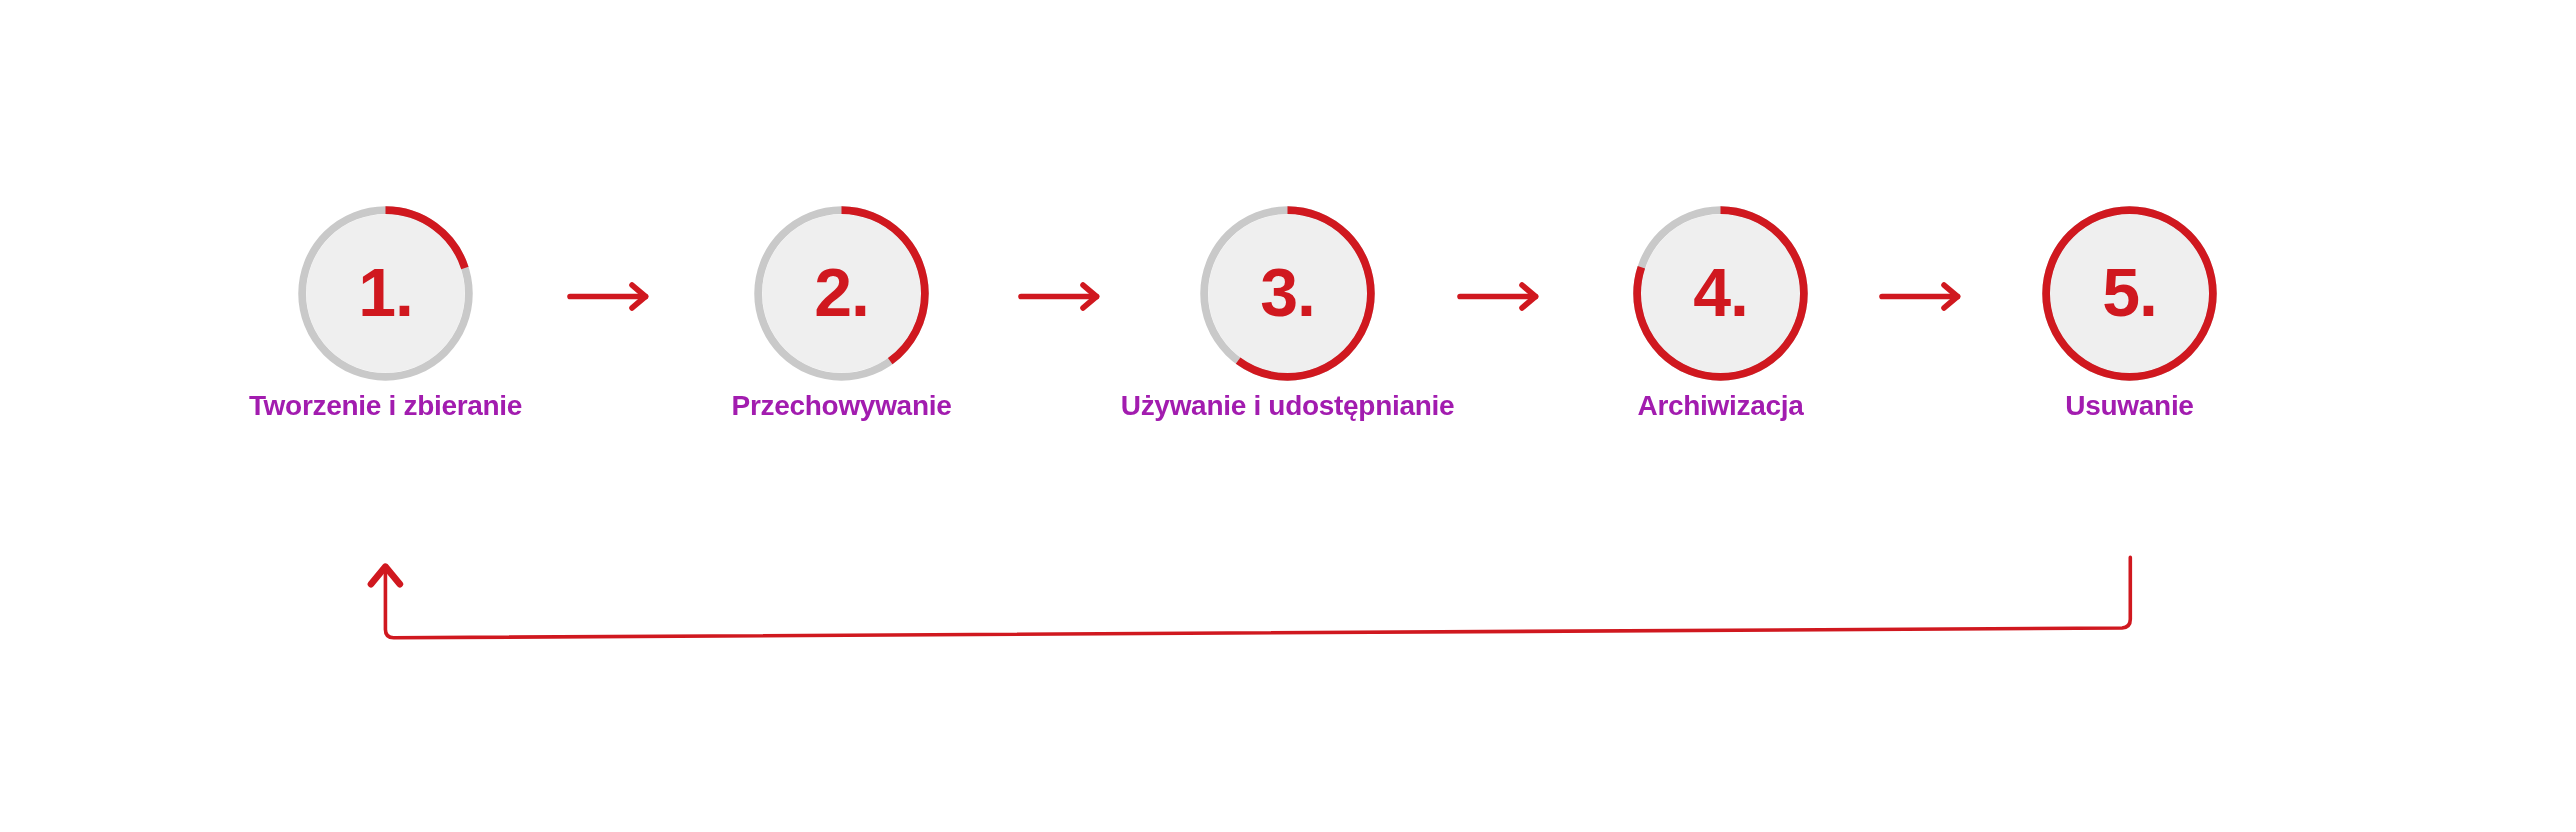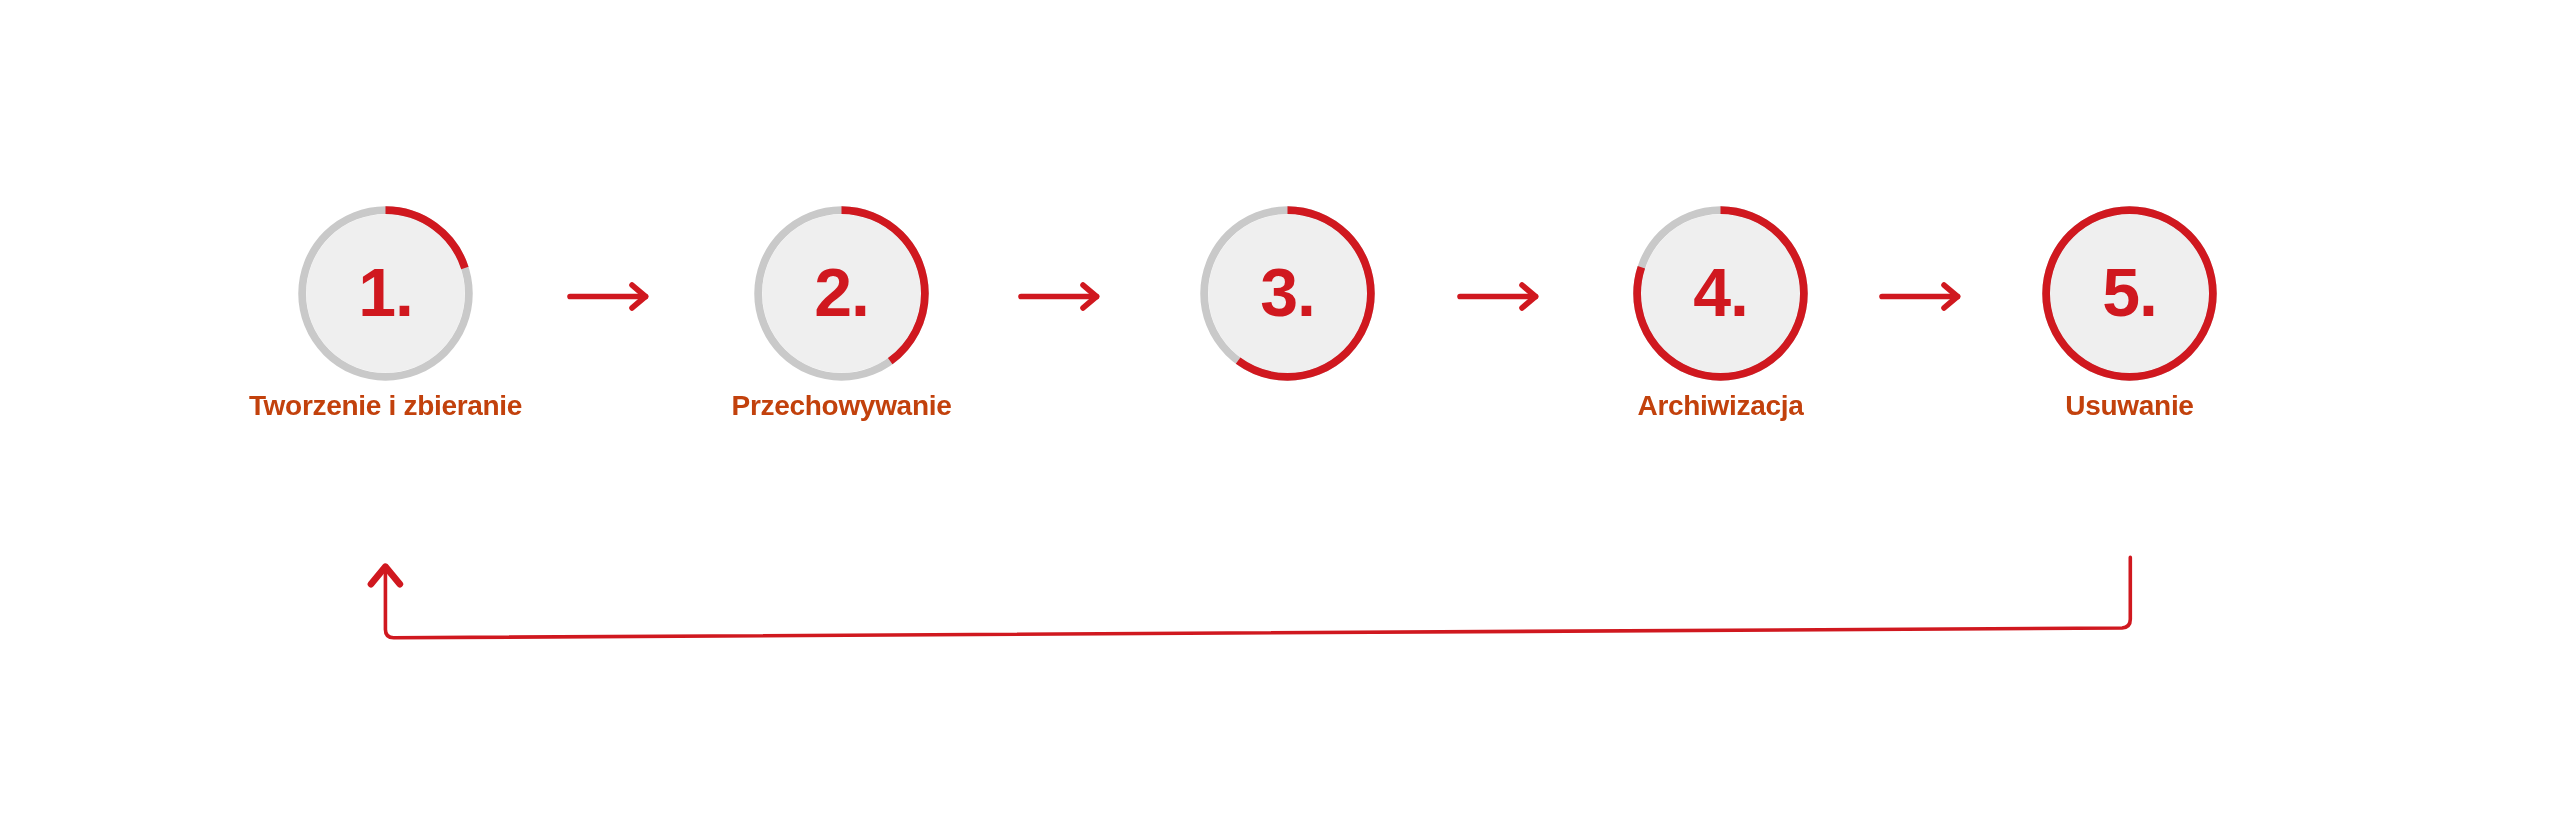--- a/index.html
+++ b/index.html
@@ -73,21 +73,21 @@
 
   .step-label {
     position: absolute;
     top: 185px;
     left: 50%;
     transform: translateX(-50%);
     white-space: nowrap;
     font-family: "Liberation Sans Narrow", "Liberation Sans", "DejaVu Sans", sans-serif;
     font-size: 28px;
     font-weight: 700;
-    color: #c2410c;
+    color: #a21caf;
     letter-spacing: -0.3px;
     line-height: 1.1;
   }
 
   
   .connector {
     position: absolute;
     top: 281px;
     height: 31px;
     width: 93px;
@@ -144,20 +144,21 @@
 
     <div class="step" id="step-2" style="left: 1288px;">
       <div class="badge">
         <svg viewBox="0 0 340 340">
           <circle cx="170" cy="170" r="154" fill="#efefef"></circle>
           <circle class="ring-track" cx="170" cy="170" r="162" fill="none" stroke="#c9c9c9" stroke-width="15"></circle>
           <circle class="ring-progress" cx="170" cy="170" r="162" fill="none" stroke="#d0181f" stroke-width="15" transform="rotate(-90 170 170)" stroke-dasharray="610.7256118578557 1017.8760197630929"></circle>
         </svg>
         <div class="badge-number">3.</div>
       </div>
+      <div class="step-label">Używanie i udostępnianie</div>
     </div>
 
     <div class="step" id="step-3" style="left: 1721px;">
       <div class="badge">
         <svg viewBox="0 0 340 340">
           <circle cx="170" cy="170" r="154" fill="#efefef"></circle>
           <circle class="ring-track" cx="170" cy="170" r="162" fill="none" stroke="#c9c9c9" stroke-width="15"></circle>
           <circle class="ring-progress" cx="170" cy="170" r="162" fill="none" stroke="#d0181f" stroke-width="15" transform="rotate(-90 170 170)" stroke-dasharray="814.3008158104744 1017.8760197630929"></circle>
         </svg>
         <div class="badge-number">4.</div>

